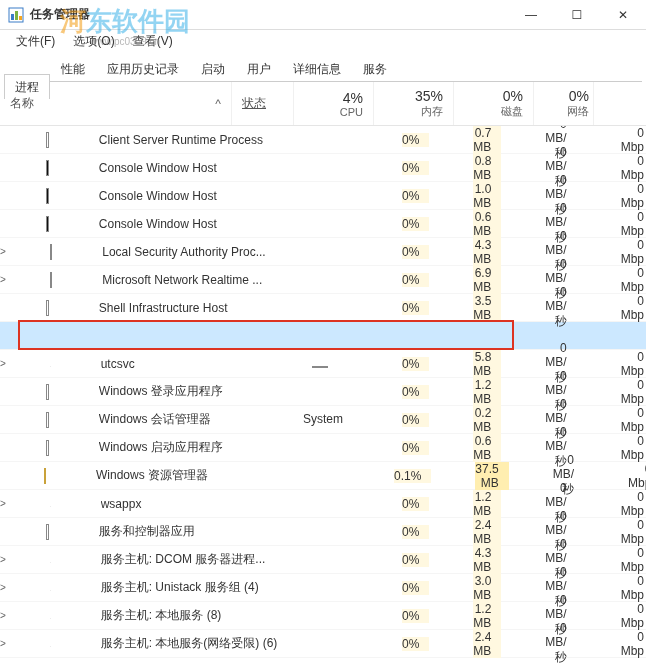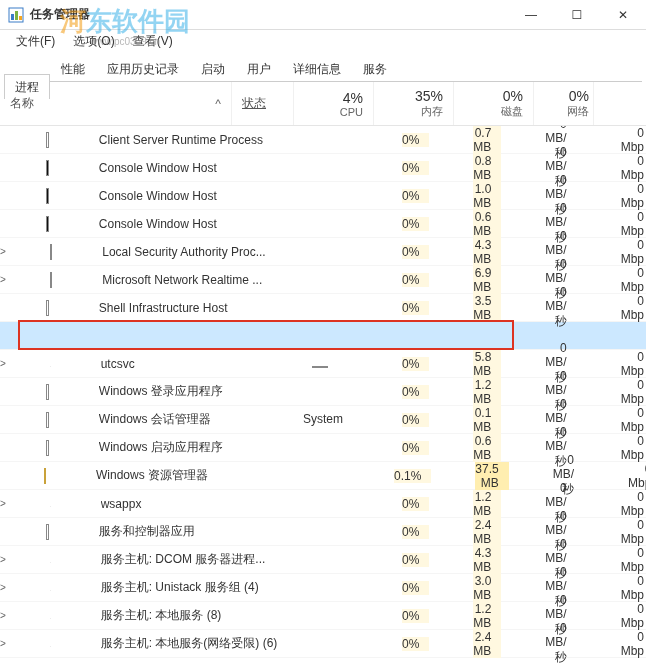--- a/index.html
+++ b/index.html
@@ -215,21 +215,21 @@
         <span class="cell hl-1">1.2 MB</span>
         <span class="cell">0 MB/秒</span>
         <span class="cell last">0 Mbp</span>
       </div>
       <div class="row">
         <span class="expand"></span>
         <span class="icon"></span>
         <span class="name">Windows 会话管理器</span>
         <span class="status"></span>
         <span class="cell hl-1">0%</span>
-        <span class="cell hl-1">0.1 MB</span>
+        <span class="cell hl-1">0.2 MB</span>
         <span class="cell">0 MB/秒</span>
         <span class="cell last">0 Mbp</span>
       </div>
       <div class="row">
         <span class="expand"></span>
         <span class="icon"></span>
         <span class="name">Windows 启动应用程序</span>
         <span class="status"></span>
         <span class="cell hl-1">0%</span>
         <span class="cell hl-1">0.6 MB</span>

